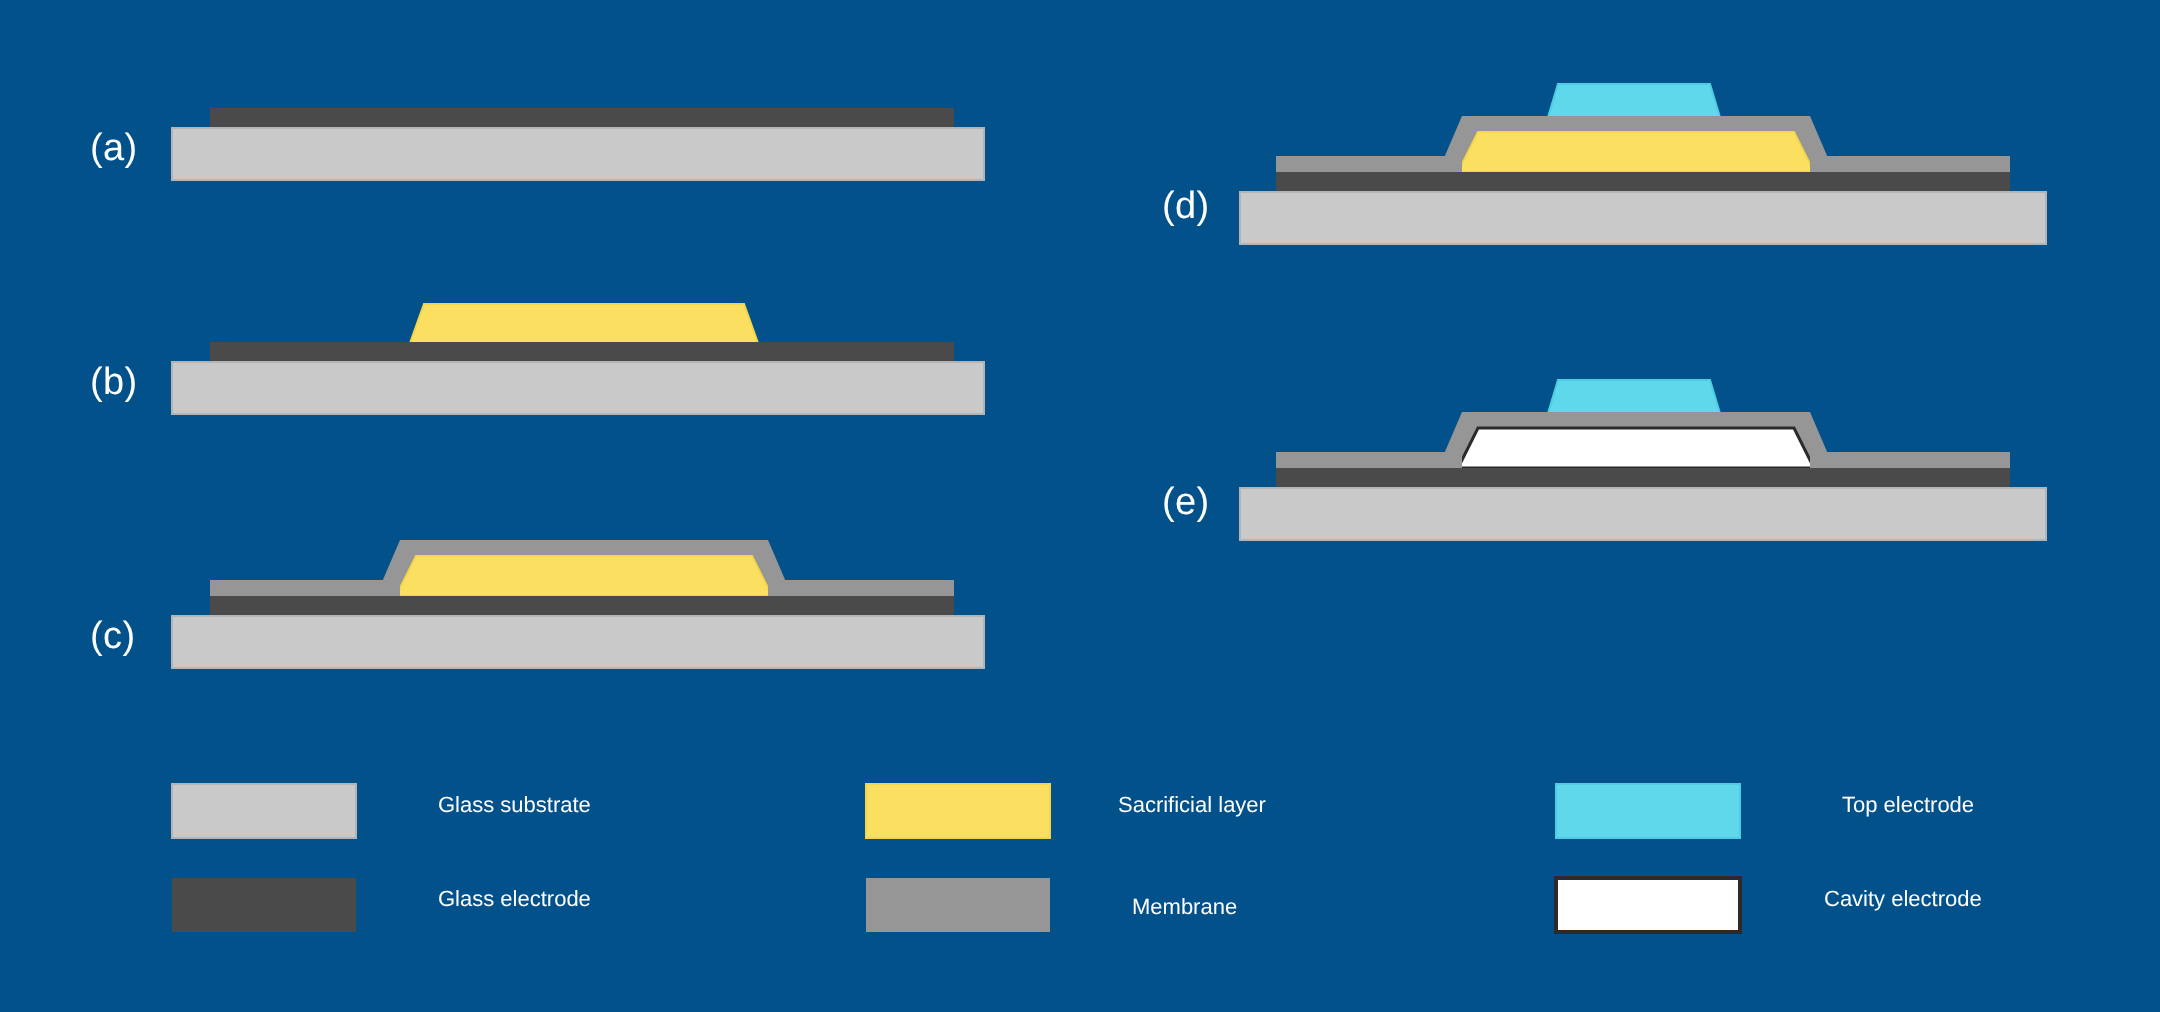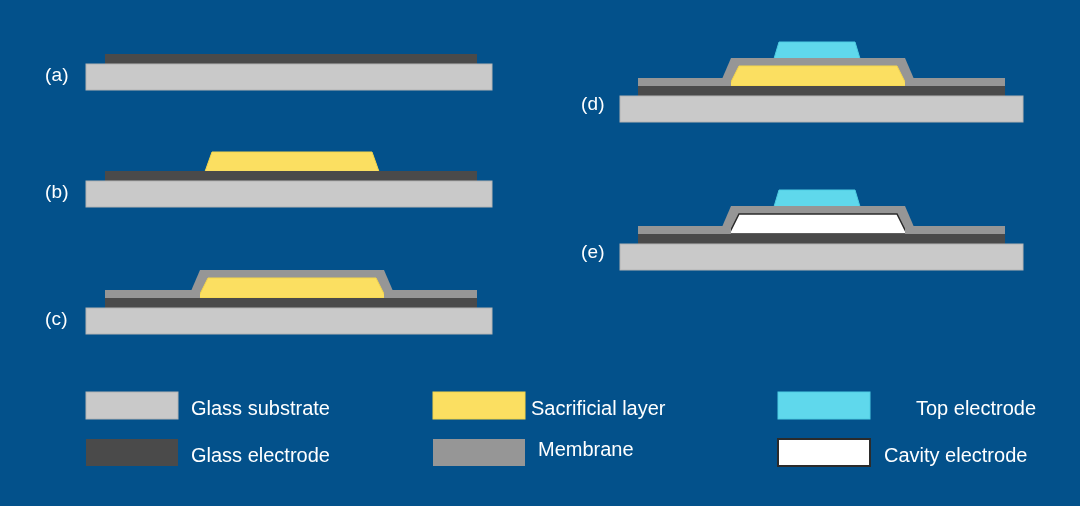--- a/index.html
+++ b/index.html
@@ -25,24 +25,25 @@
     position: absolute;
     color: #ffffff;
     font-size: 19px;
     font-family: "Liberation Sans", sans-serif;
     letter-spacing: 0.2px;
     white-space: nowrap;
   }
   .legend-label {
     position: absolute;
     color: #ffffff;
-    font-size: 20px;
+    font-size: 11px;
     font-family: "Liberation Sans", sans-serif;
     white-space: nowrap;
     line-height: 1;
+    margin-left: 28px;
   }
 </style>
 </head>
 <body>
 
 <div id="figure">
 
   <svg width="1080" height="506" viewBox="0 0 1080 506" style="position:absolute;left:0;top:0;">
 
     <g>
@@ -98,17 +99,17 @@
 
   <div class="panel-label" style="left:45px; top:64px;">(a)</div>
   <div class="panel-label" style="left:45px; top:181px;">(b)</div>
   <div class="panel-label" style="left:45px; top:308px;">(c)</div>
   <div class="panel-label" style="left:581px; top:93px;">(d)</div>
   <div class="panel-label" style="left:581px; top:241px;">(e)</div>
 
   <div class="legend-label" style="left:191px; top:398px;">Glass substrate</div>
   <div class="legend-label" style="left:191px; top:445px;">Glass electrode</div>
   <div class="legend-label" style="left:531px; top:398px;">Sacrificial layer</div>
-  <div class="legend-label" style="left:538px; top:439px;">Membrane</div>
-  <div class="legend-label" style="left:916px; top:398px;">Top electrode</div>
+  <div class="legend-label" style="left:538px; top:449px;">Membrane</div>
+  <div class="legend-label" style="left:893px; top:398px;">Top electrode</div>
   <div class="legend-label" style="left:884px; top:445px;">Cavity electrode</div>
 
 </div>
 
 </body></html>

